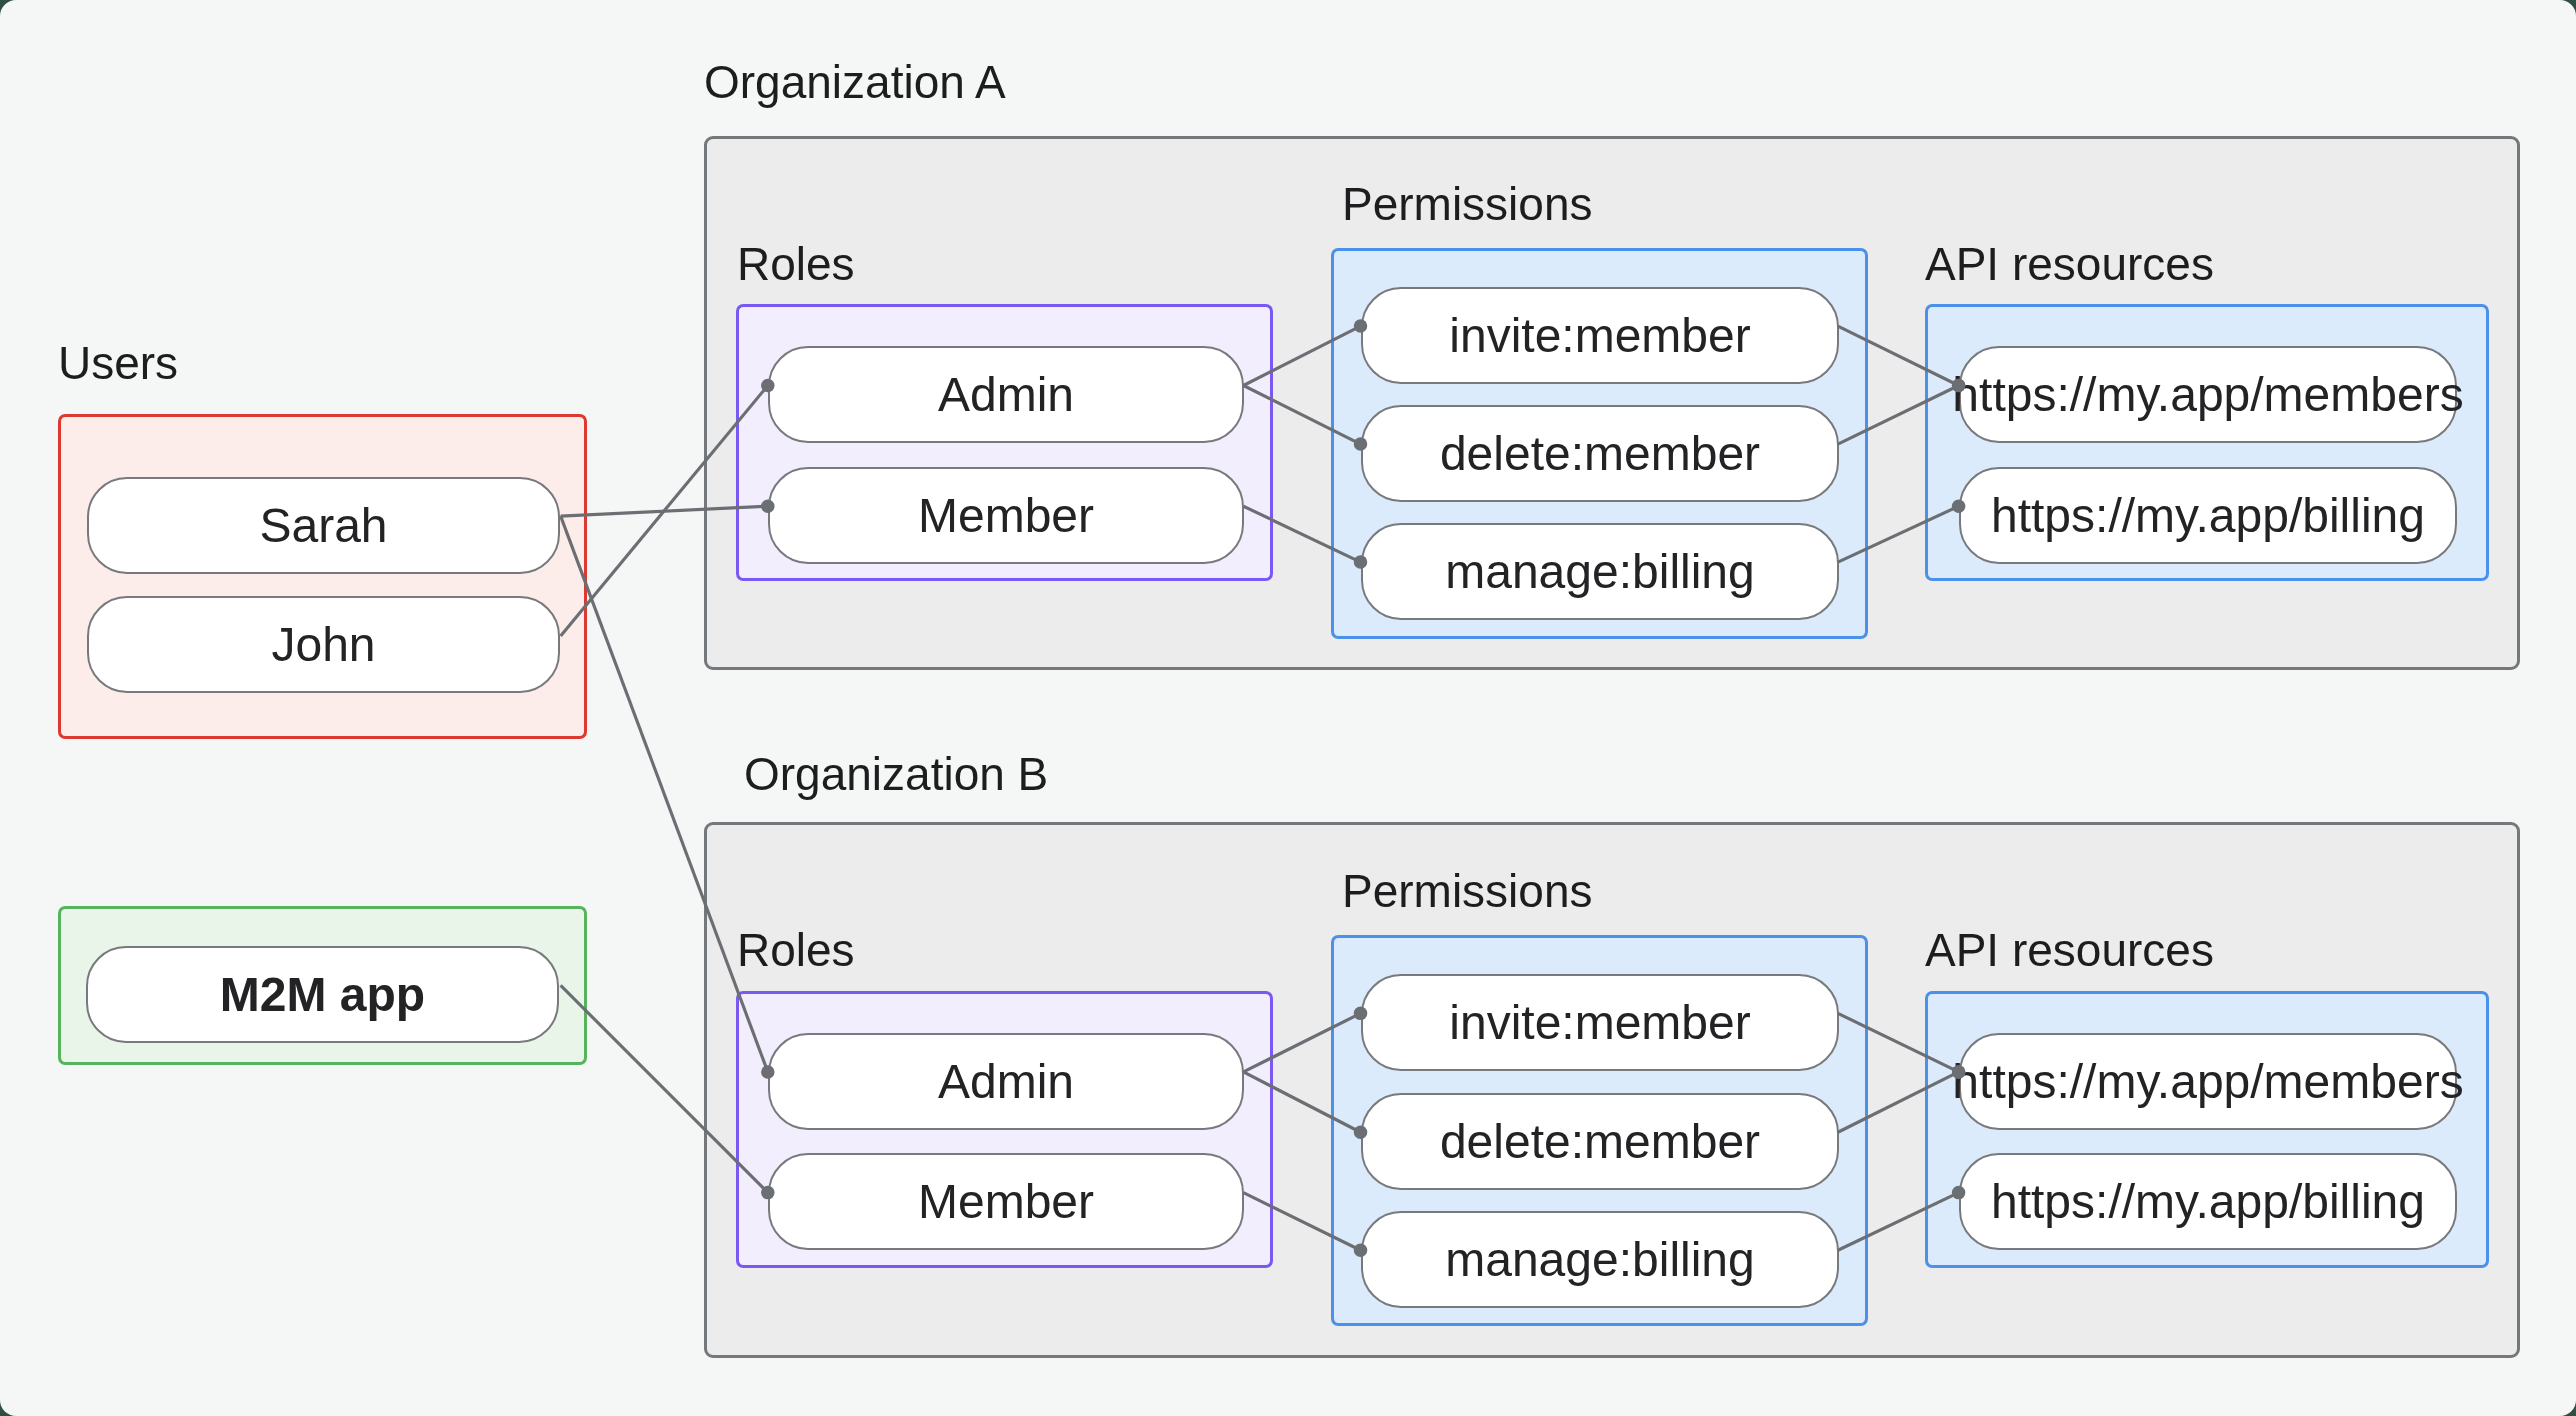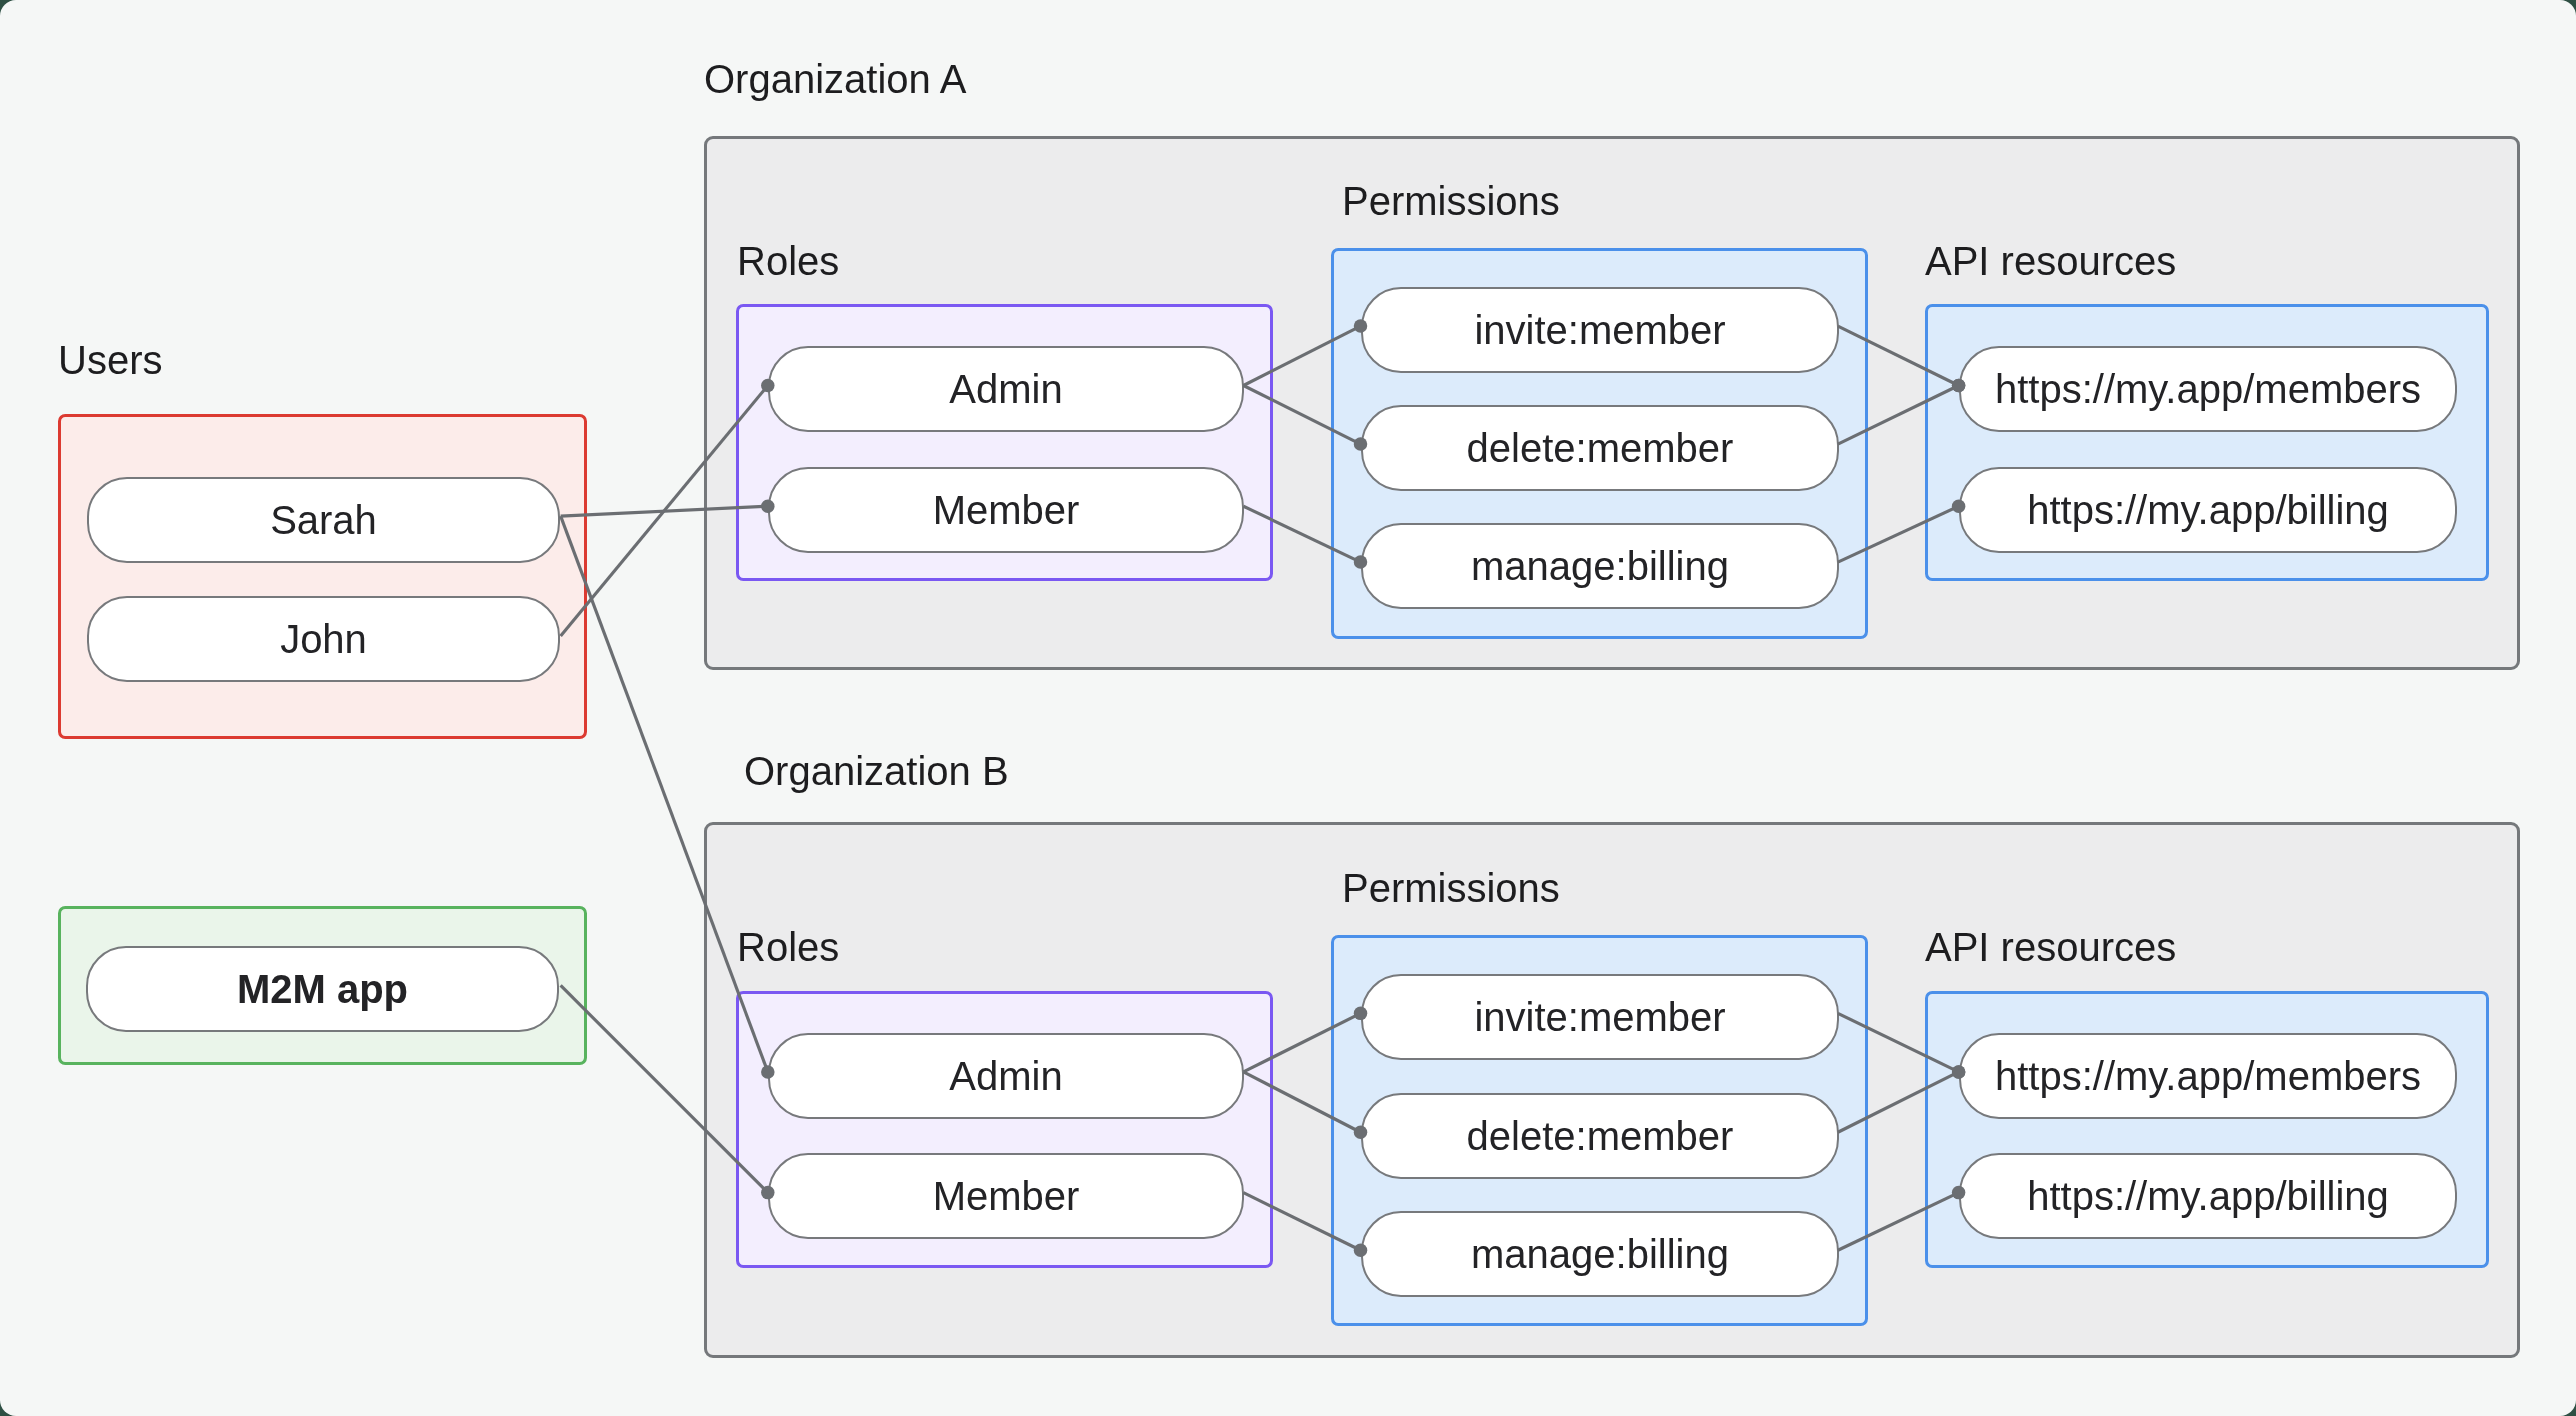--- a/index.html
+++ b/index.html
@@ -8,32 +8,32 @@
     --org-fill:#ececed; --org-border:#75787b;
     --red-fill:#fcecea; --red-border:#dc3a31;
     --green-fill:#eaf5ea; --green-border:#58b35e;
     --purple-fill:#f3eefe; --purple-border:#7a58f2;
     --blue-fill:#dcebfb; --blue-border:#4b90ea;
   }
   html,body{margin:0;padding:0;background:var(--corner);}
   body{width:2576px;height:1416px;font-family:"Liberation Sans",sans-serif;}
   #canvas{position:relative;width:2576px;height:1416px;background:var(--bg);
           border-radius:16px;overflow:hidden;}
-  .lbl{position:absolute;font-size:40px;font-weight:500;color:var(--ink);
+  .lbl{position:absolute;font-size:46px;font-weight:500;color:var(--ink);
        line-height:1.15;white-space:nowrap;}
   .box{position:absolute;box-sizing:border-box;border-radius:7.2px;}
   .org-box{background:var(--org-fill);border:3.6px solid var(--org-border);border-radius:9px;}
   .red-box{background:var(--red-fill);border:3.6px solid var(--red-border);}
   .green-box{background:var(--green-fill);border:3.6px solid var(--green-border);}
   .purple-box{background:var(--purple-fill);border:3.6px solid var(--purple-border);}
   .blue-box{background:var(--blue-fill);border:3.6px solid var(--blue-border);}
-  .pill{position:absolute;box-sizing:border-box;height:86px;background:#ffffff;
+  .pill{position:absolute;box-sizing:border-box;height:97px;background:#ffffff;
         border:2.7px solid var(--pill-border);border-radius:40px;
         display:flex;align-items:center;justify-content:center;
-        font-size:40px;font-weight:400;color:var(--pill-ink);white-space:nowrap;text-align:right;}
+        font-size:48px;font-weight:400;color:var(--pill-ink);white-space:nowrap;text-align:right;}
   #edges{position:absolute;left:0;top:0;width:2576px;height:1416px;
          pointer-events:none;z-index:50;}
 </style>
 </head>
 <body>
 
 <div id="canvas">
 
   <div class="lbl" style="left:58px;top:337px;">Users</div>
   <div class="box red-box" style="left:58px;top:414px;width:529px;height:325px;"></div>

